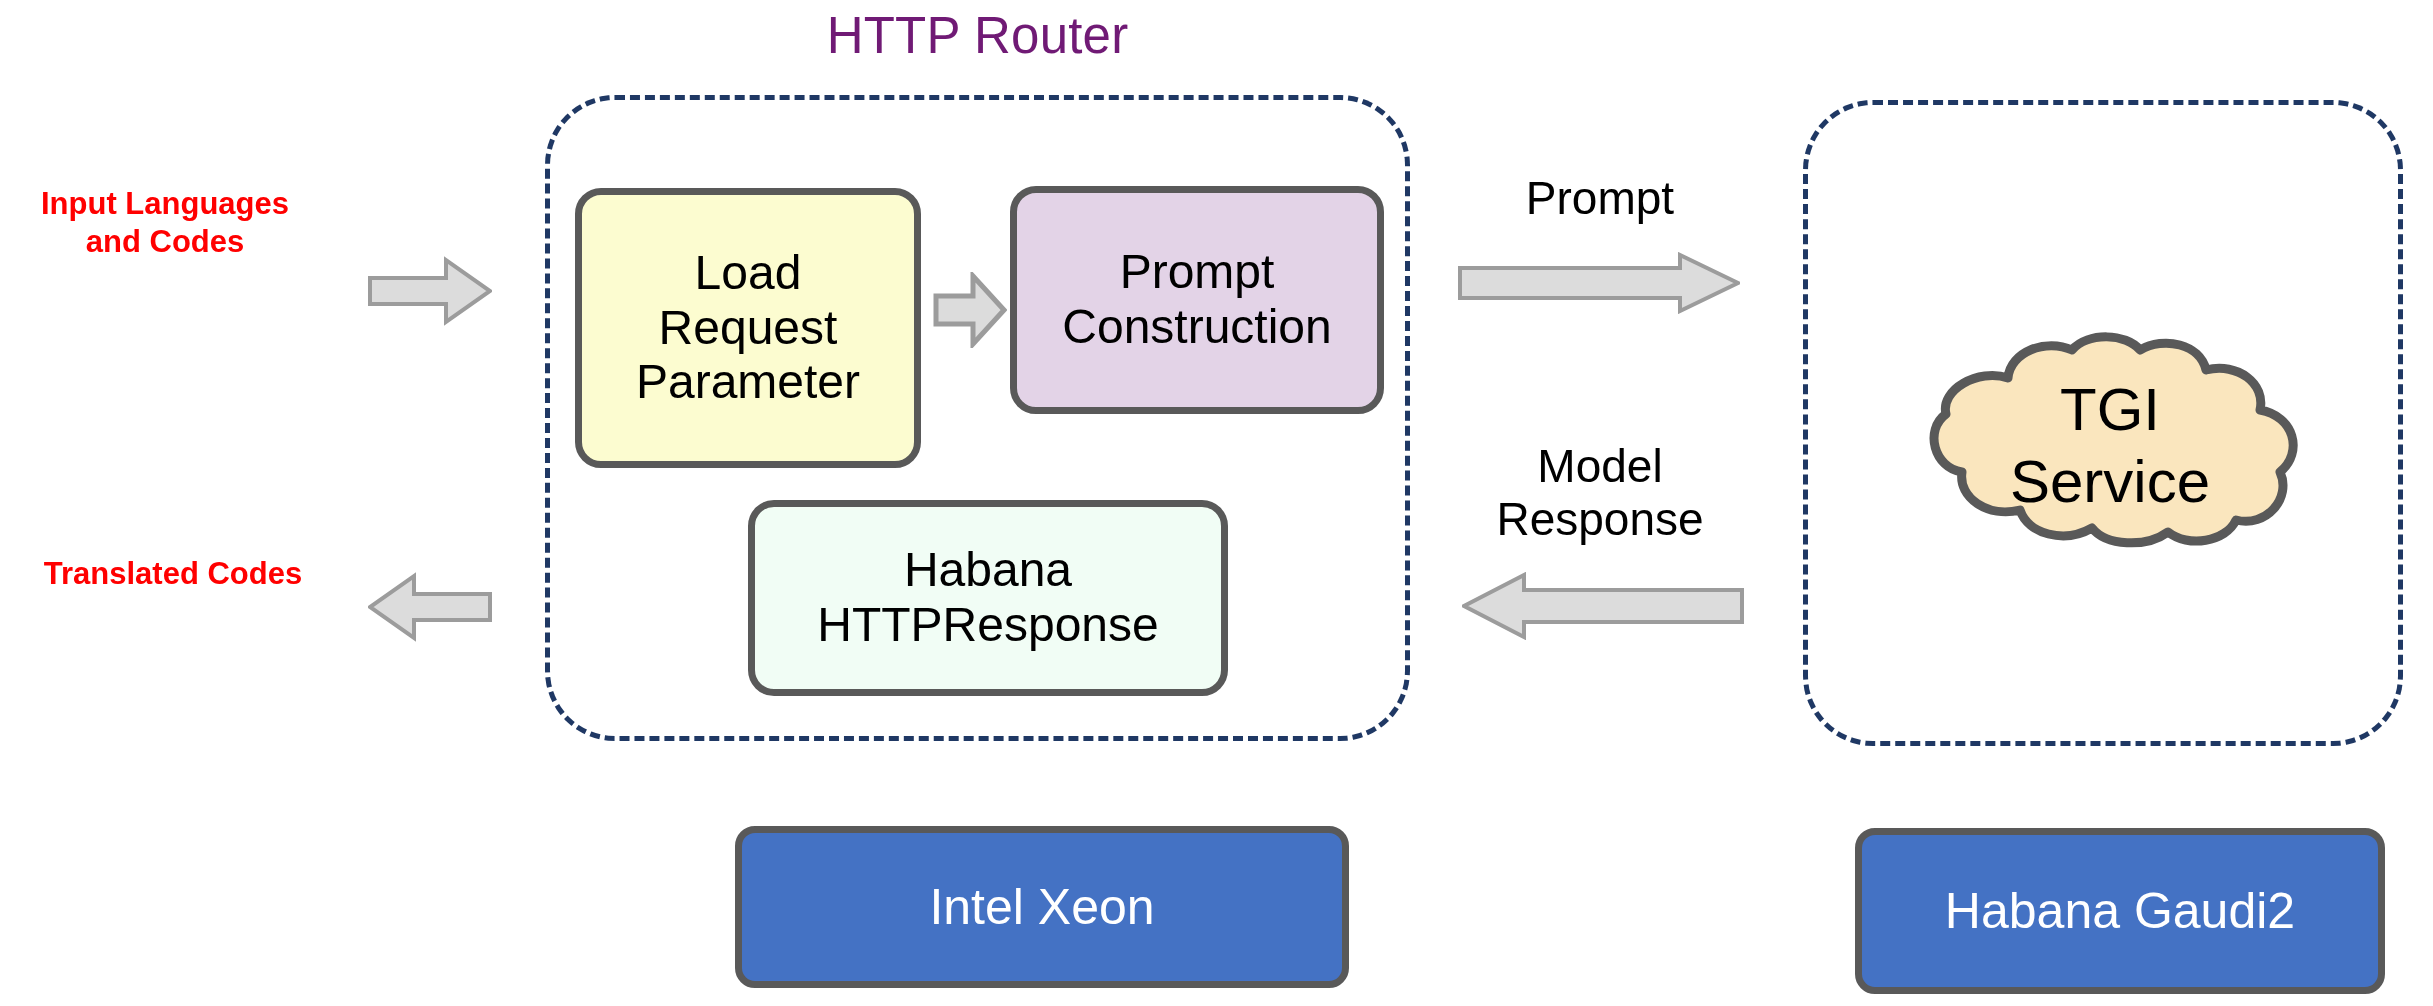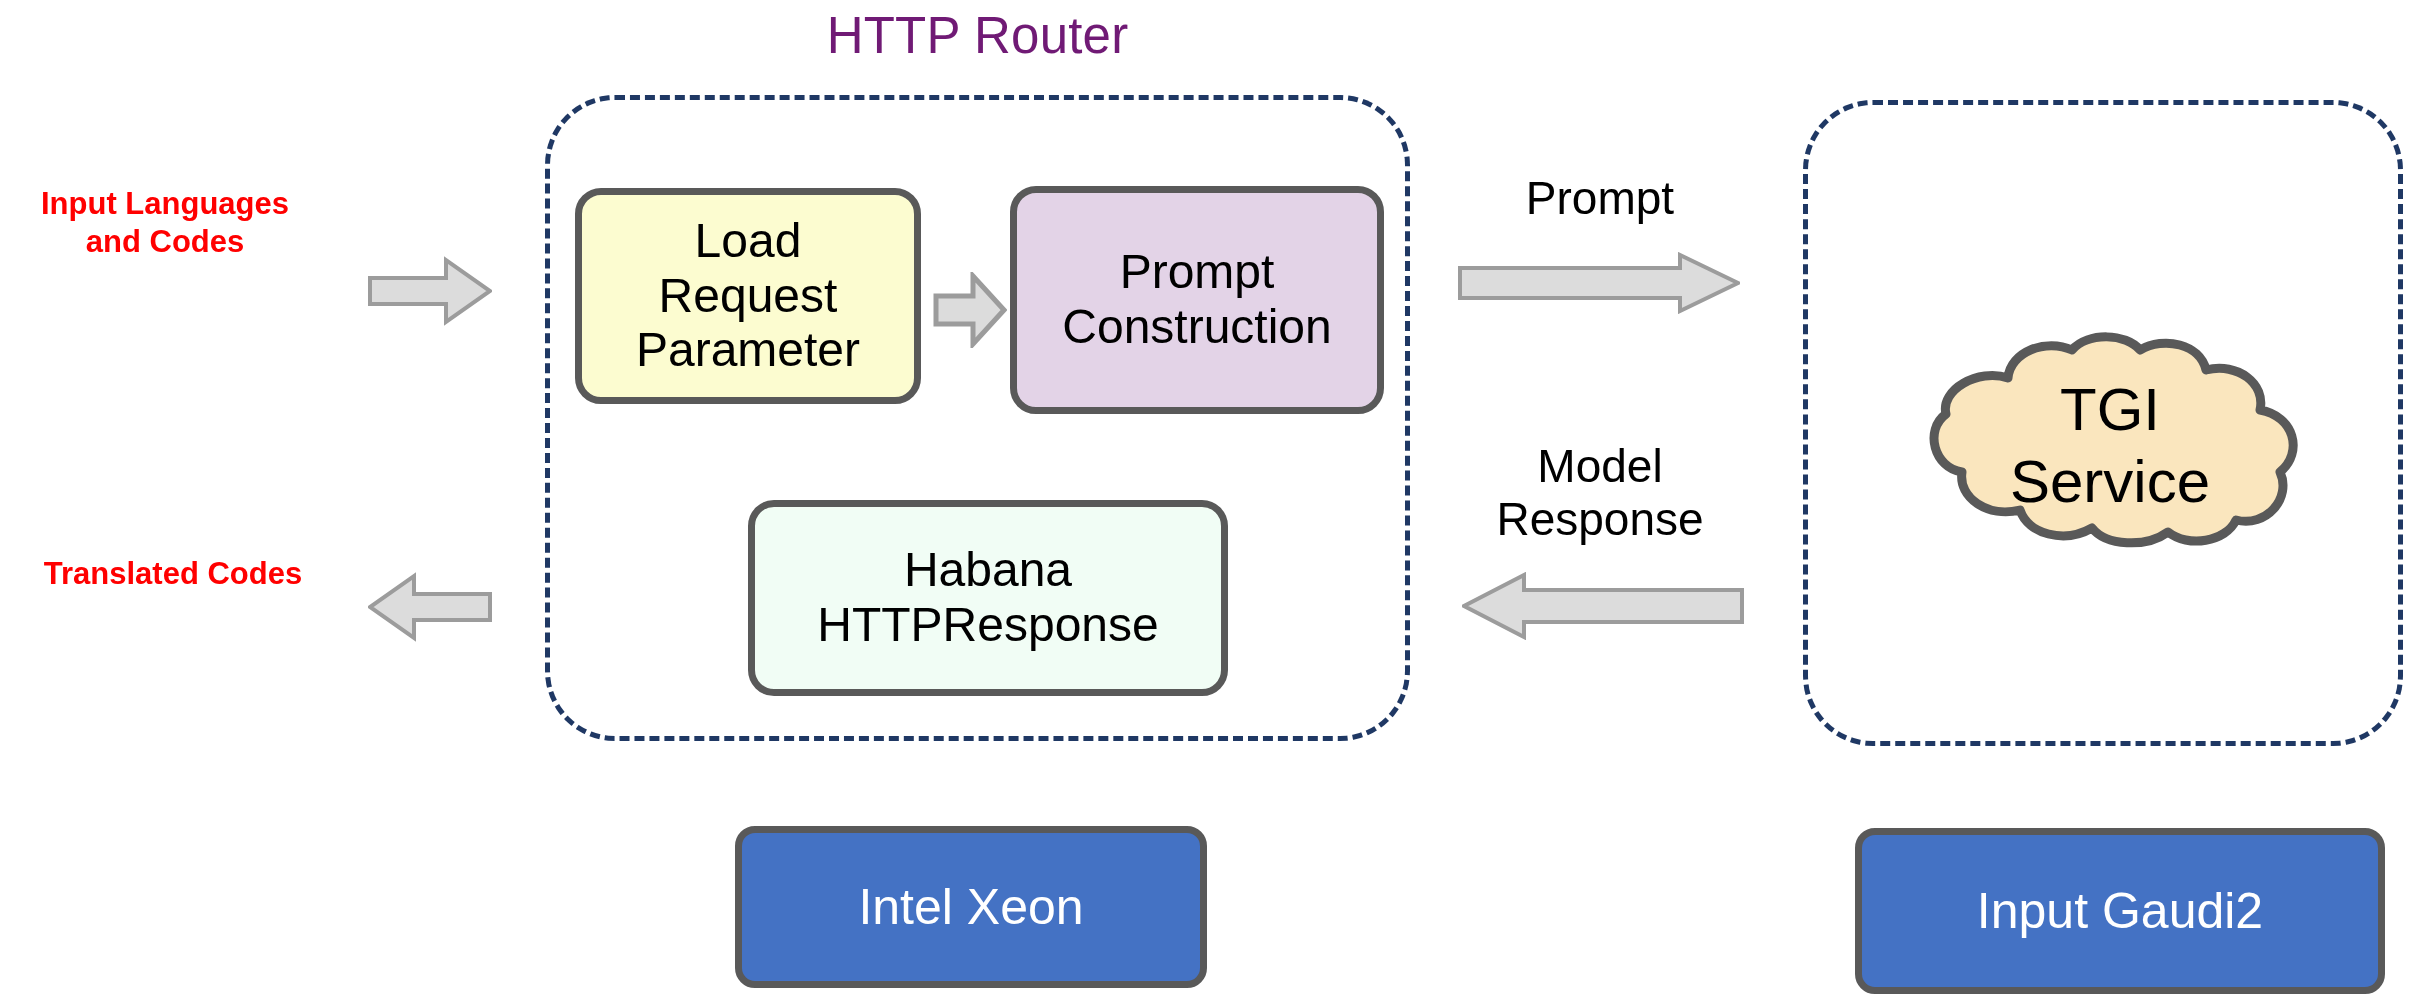--- a/index.html
+++ b/index.html
@@ -50,39 +50,39 @@
     box-sizing: border-box;
     display: flex;
     align-items: center;
     justify-content: center;
     text-align: center;
     font-size: 48px;
     line-height: 1.14;
     color: #000000;
     padding: 4px 10px;
   }
-  #box-load     { left: 575px;  top: 188px; width: 346px; height: 216px; background: #FCFCD0; }
+  #box-load     { left: 575px;  top: 188px; width: 346px; height: 280px; background: #FCFCD0; }
   #box-prompt   { left: 1010px; top: 186px; width: 374px; height: 228px; background: #E3D3E7; }
   #box-format   { left: 748px;  top: 500px; width: 480px; height: 196px; background: #F1FDF5; }
 
   
   .hw-box {
     position: absolute;
     border: 7px solid #595959;
     border-radius: 20px;
     box-sizing: border-box;
     display: flex;
     align-items: center;
     justify-content: center;
     text-align: center;
     font-size: 50px;
     color: #ffffff;
     background: #4472C4;
   }
-  #hw-xeon   { left: 735px;  top: 826px; width: 472px; height: 162px; }
+  #hw-xeon   { left: 735px;  top: 826px; width: 614px; height: 162px; }
   #hw-gaudi  { left: 1855px; top: 828px; width: 530px; height: 166px; }
 
   
   .red-label {
     position: absolute;
     color: #FF0000;
     font-weight: bold;
     font-size: 31px;
     line-height: 1.22;
     text-align: center;
@@ -214,16 +214,16 @@
     </svg>
   </div>
   <div id="cloud-text">TGI
 Service</div>
 
   <div class="hw-box" id="hw-xeon">
     <span>Intel Xeon</span>
   </div>
 
   <div class="hw-box" id="hw-gaudi">
-    <span>Input Gaudi2</span>
+    <span>Habana Gaudi2</span>
   </div>
 
 </div>
 
 </body></html>

